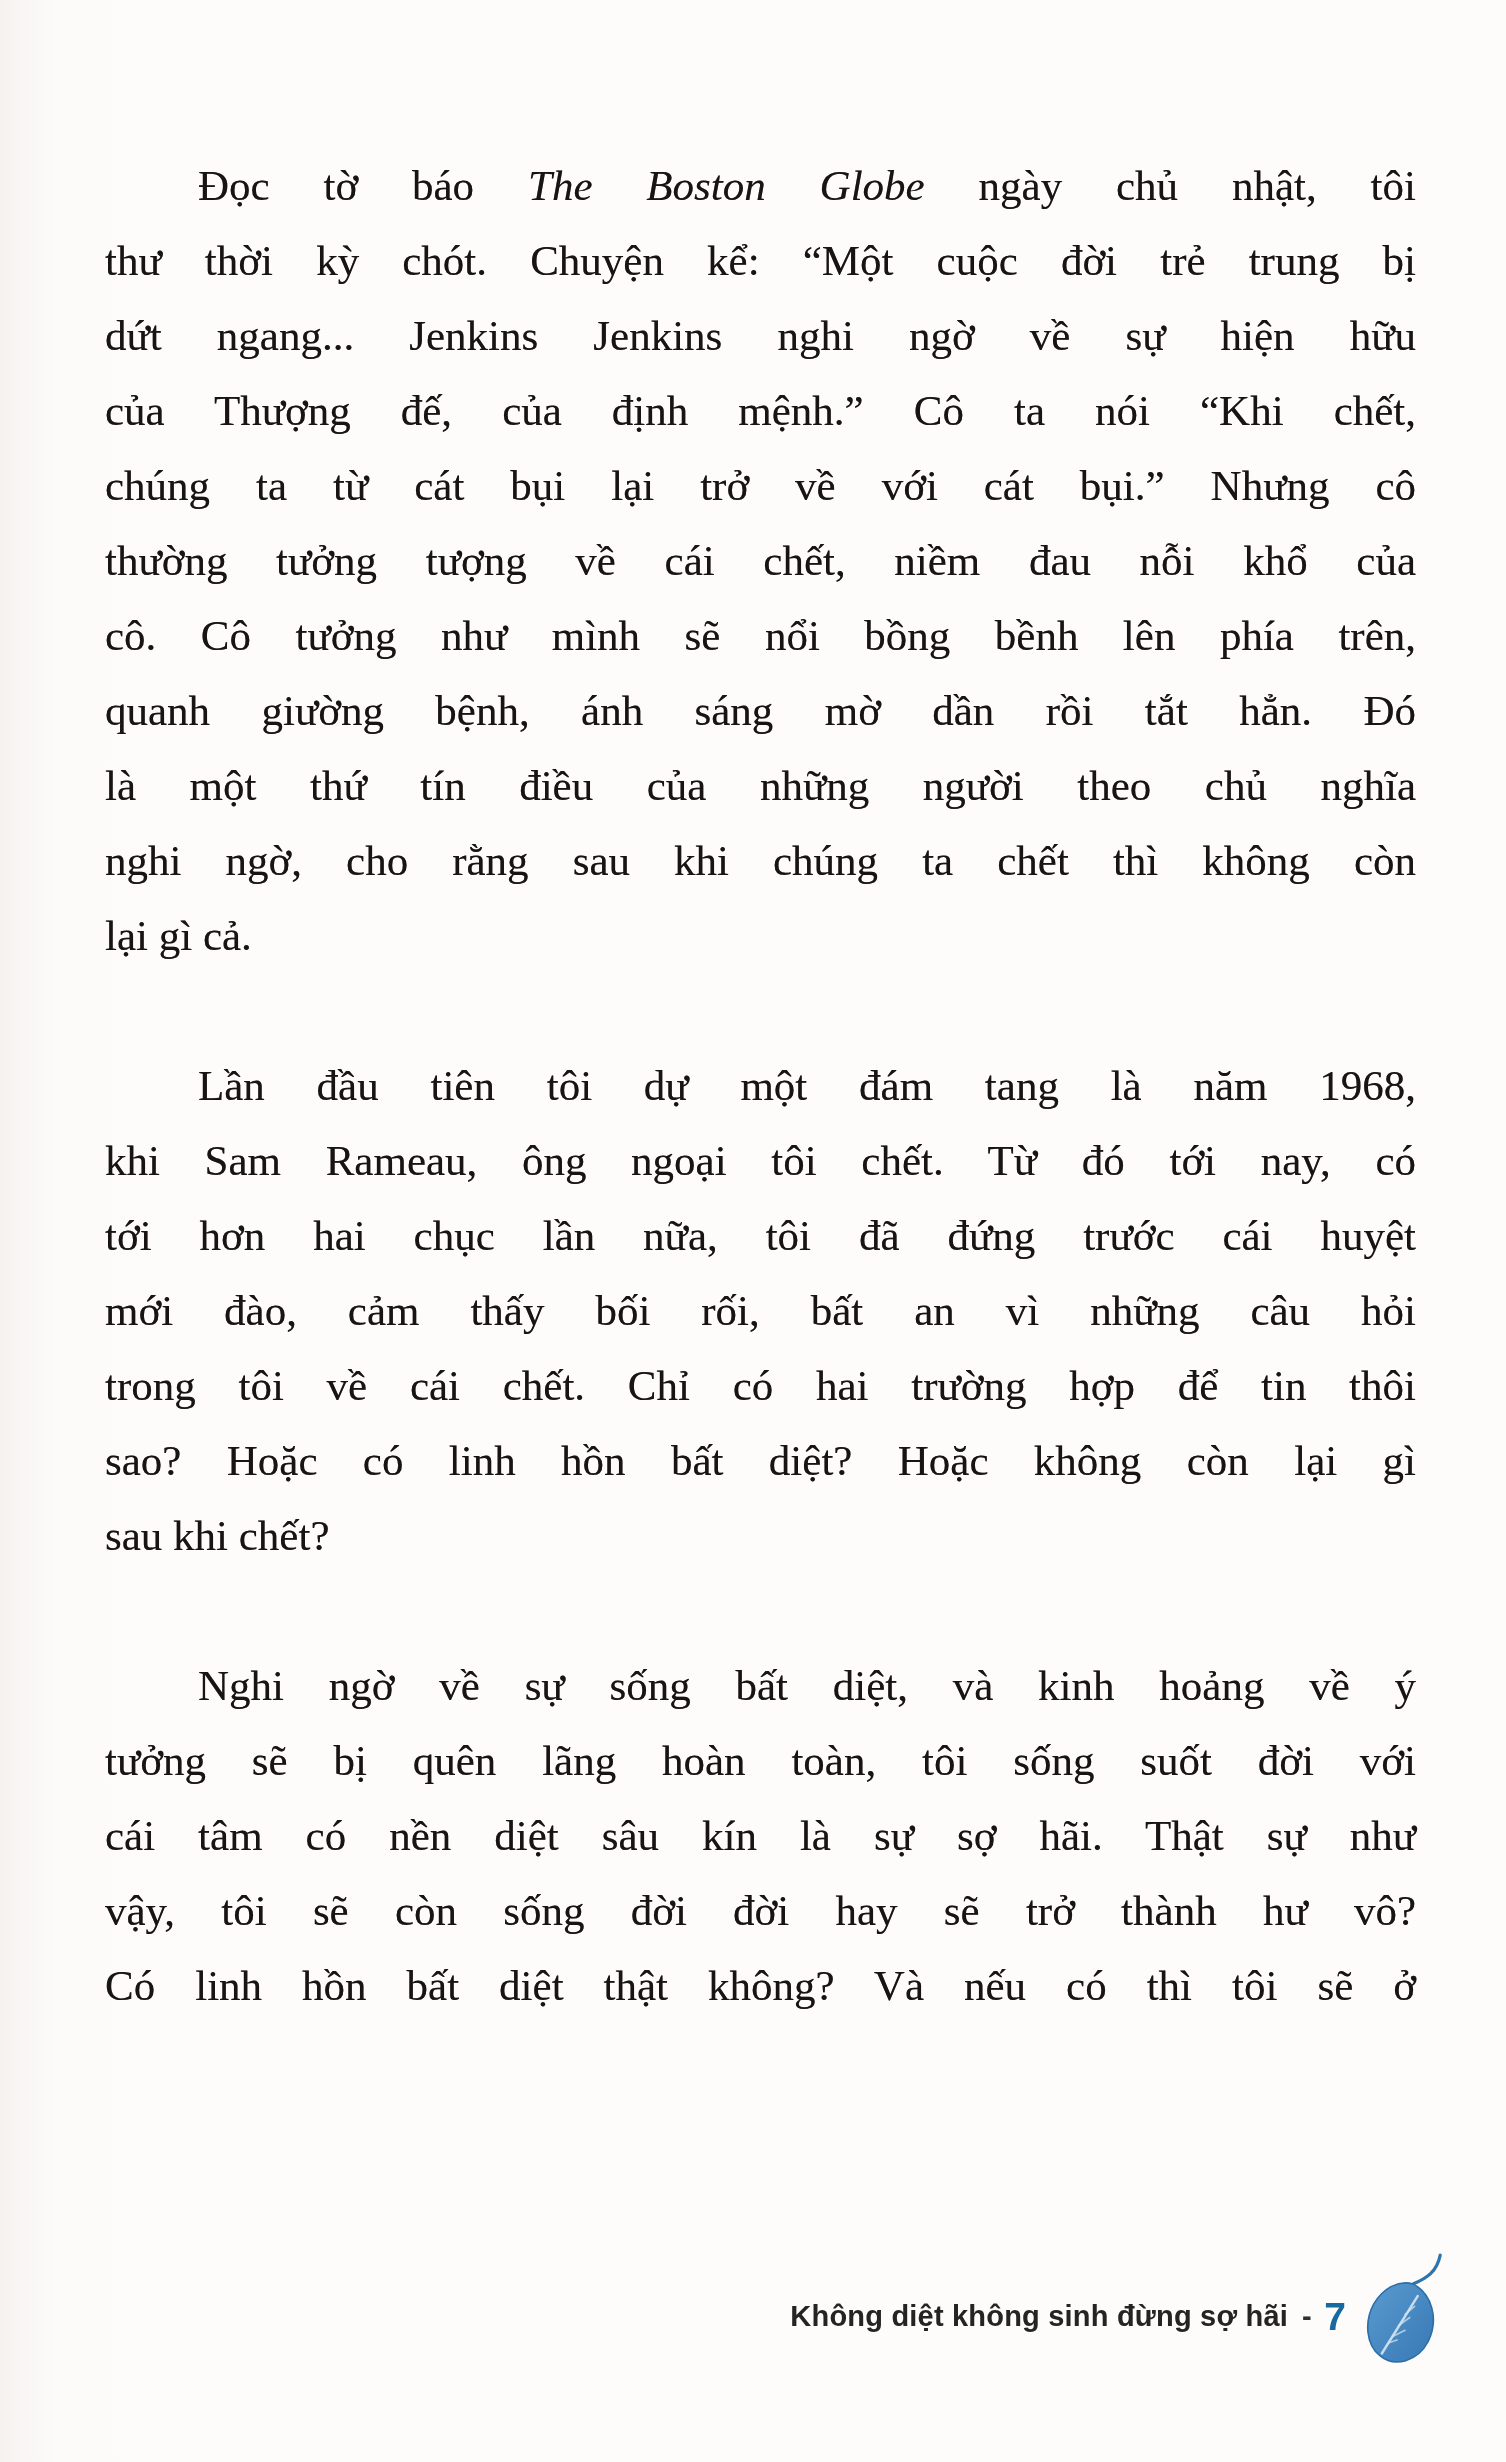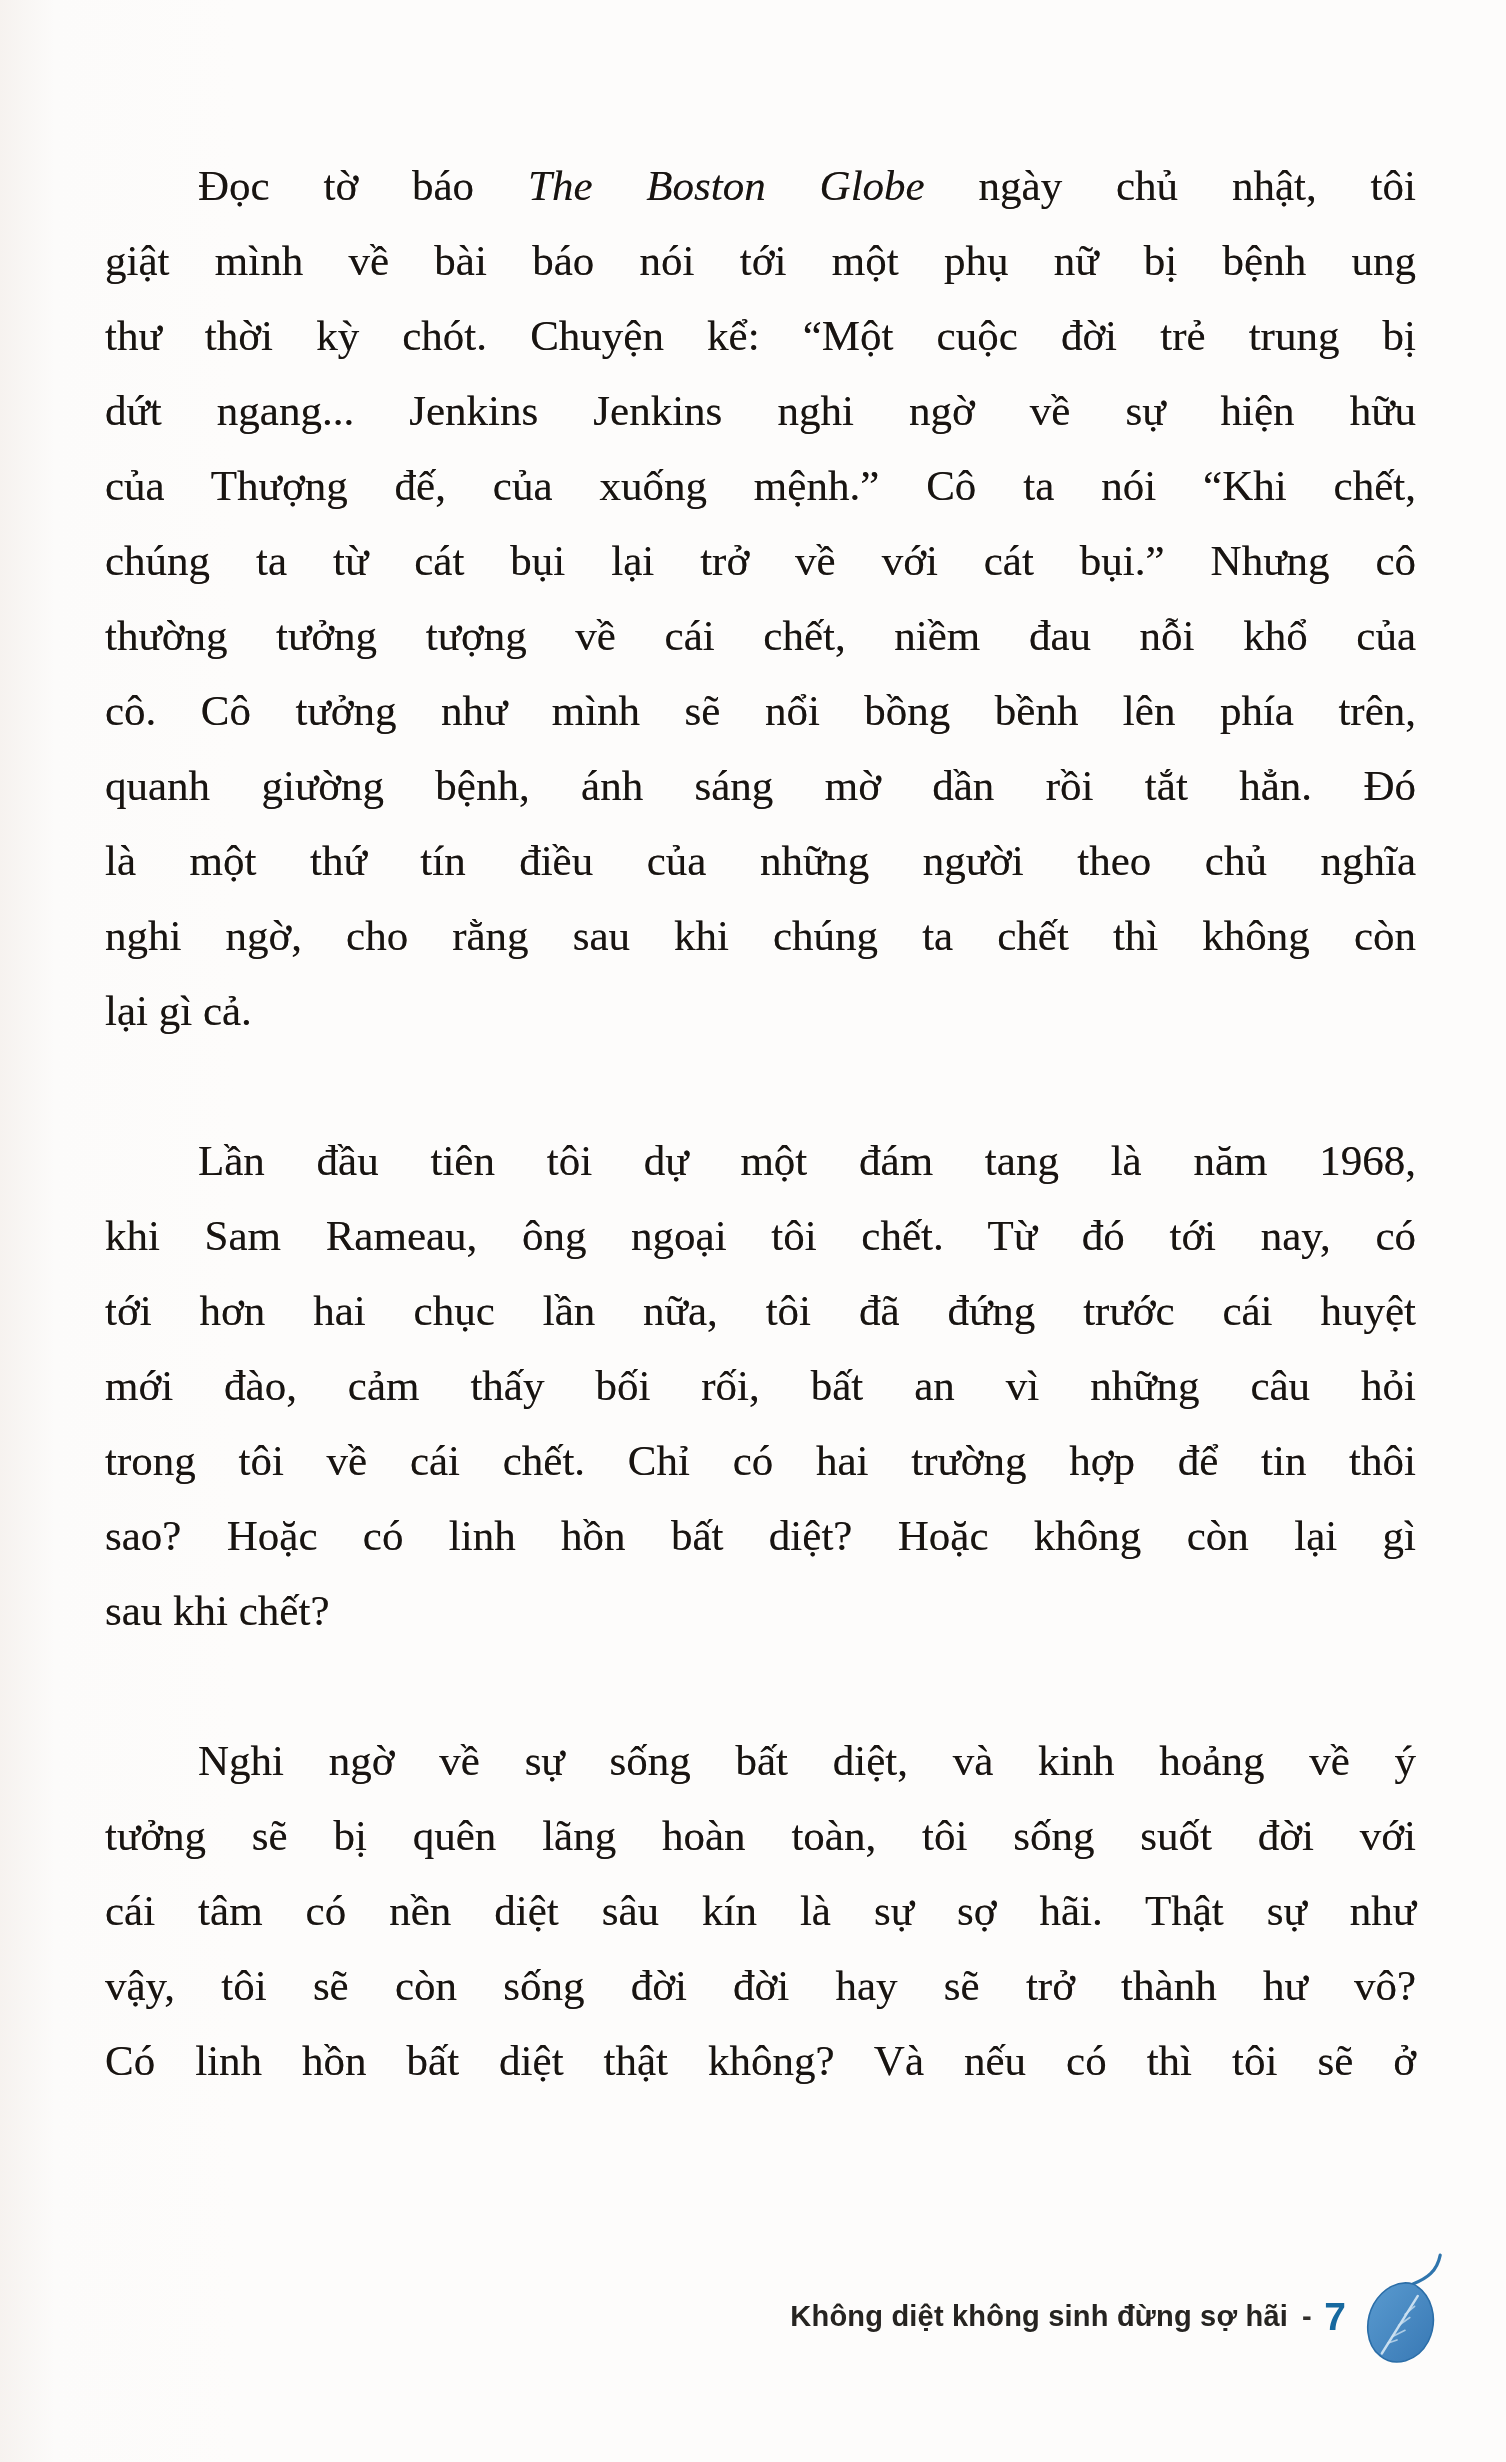--- a/index.html
+++ b/index.html
@@ -68,24 +68,23 @@
   }
 </style>
 </head>
 <body>
 
 <div class="page">
 
   <div class="page-text">
       <div class="para">
         <div class="line indent"><span>Đọc tờ báo </span><em>The Boston Globe</em><span> ngày chủ nhật, tôi</span></div>
-        <div class="line"><span>giật mình về bài báo nói tới một phụ nữ bị bệnh ung</span></div>
         <div class="line"><span>thư thời kỳ chót. Chuyện kể: “Một cuộc đời trẻ trung bị</span></div>
         <div class="line"><span>dứt ngang... Jenkins Jenkins nghi ngờ về sự hiện hữu</span></div>
-        <div class="line"><span>của Thượng đế, của xuống mệnh.” Cô ta nói “Khi chết,</span></div>
+        <div class="line"><span>của Thượng đế, của định mệnh.” Cô ta nói “Khi chết,</span></div>
         <div class="line"><span>chúng ta từ cát bụi lại trở về với cát bụi.” Nhưng cô</span></div>
         <div class="line"><span>thường tưởng tượng về cái chết, niềm đau nỗi khổ của</span></div>
         <div class="line"><span>cô. Cô tưởng như mình sẽ nổi bồng bềnh lên phía trên,</span></div>
         <div class="line"><span>quanh giường bệnh, ánh sáng mờ dần rồi tắt hẳn. Đó</span></div>
         <div class="line"><span>là một thứ tín điều của những người theo chủ nghĩa</span></div>
         <div class="line"><span>nghi ngờ, cho rằng sau khi chúng ta chết thì không còn</span></div>
         <div class="line short"><span>lại gì cả.</span></div>
       </div>
       <div class="para">
         <div class="line indent"><span>Lần đầu tiên tôi dự một đám tang là năm 1968,</span></div>

